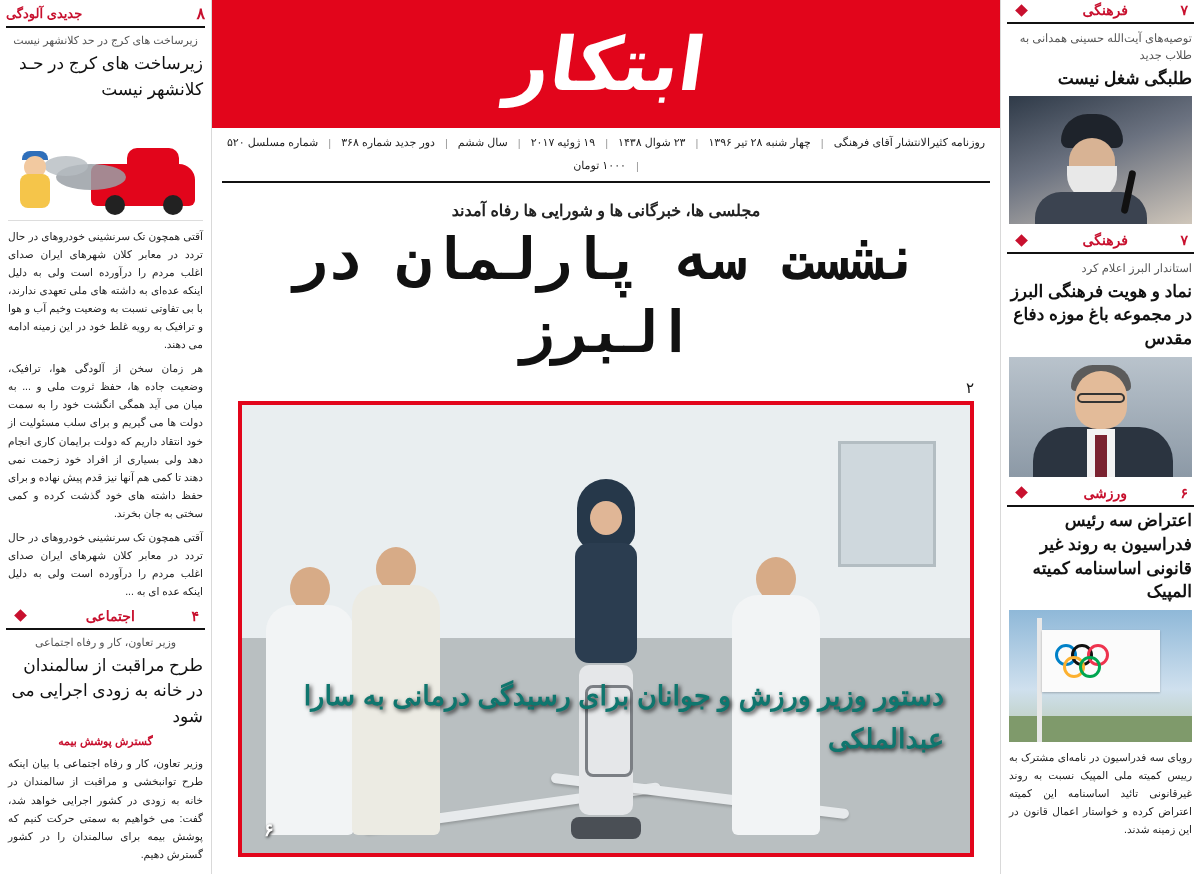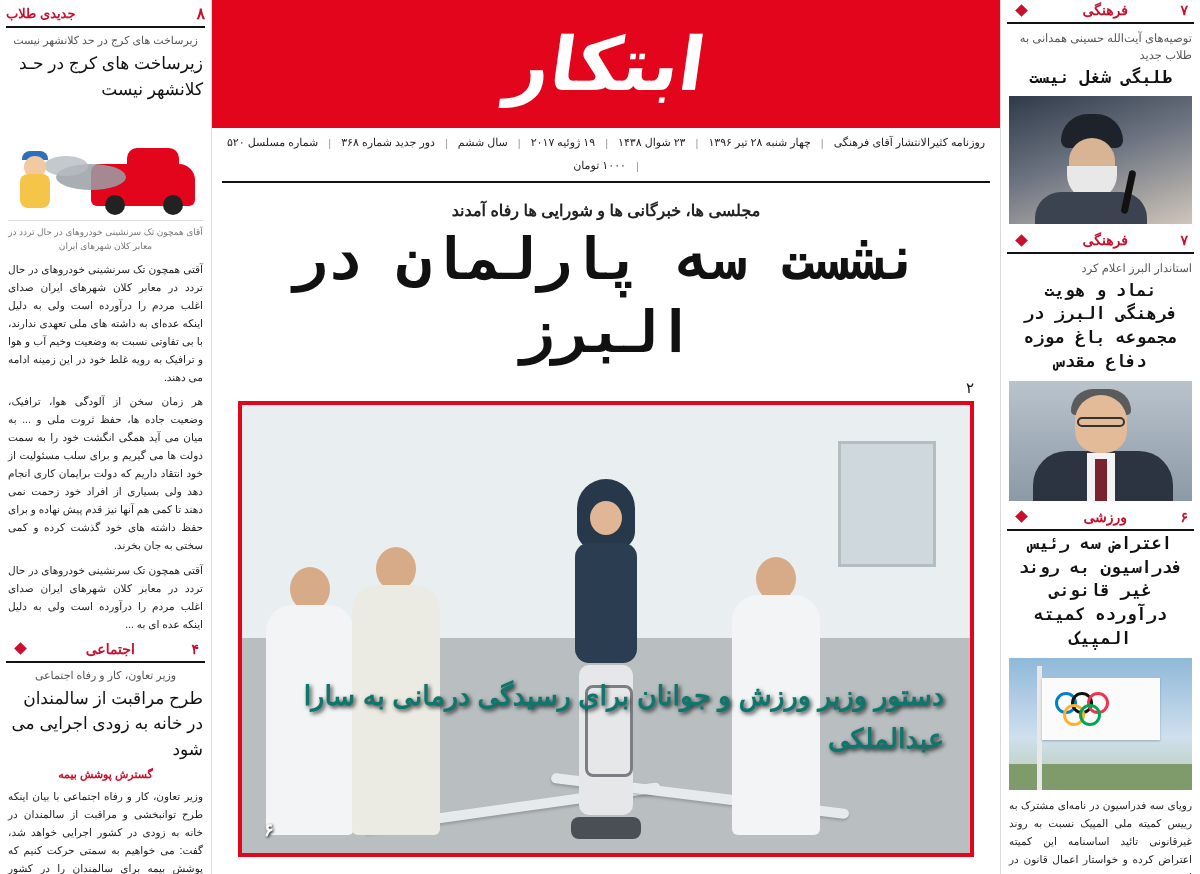--- a/index.html
+++ b/index.html
@@ -29,21 +29,21 @@
   }
   .sec-head .num{font-weight:bold;font-size:14px;color:#c8102e;}
   .diamond{width:9px;height:9px;background:#c8102e;transform:rotate(45deg);display:inline-block;margin:0 4px;}
   .body-text{
     direction:rtl;text-align:justify;font-size:10.5px;line-height:1.72;color:#222;margin:6px 8px;
   }
   .body-text p{margin:0 0 6px 0;}
   .sub-lead{direction:rtl;text-align:center;font-size:11px;color:#c8102e;margin:4px 8px;font-weight:bold;}
   .photo{background:#ccc;margin:6px 8px;position:relative;overflow:hidden;}
   .l-kicker{direction:rtl;font-size:11.5px;color:#555;margin:6px 8px 2px;line-height:1.5;}
-  .l-headline{direction:rtl;text-align:center;font-size:17px;font-weight:bold;margin:2px 8px 4px;line-height:1.4;font-family:Liberation Mono, monospace;}
+  .l-headline{direction:rtl;font-size:17px;font-weight:bold;margin:2px 8px 4px;line-height:1.4;}
   .l-sub{direction:rtl;text-align:center;font-size:11px;color:#333;margin:2px 10px 6px;line-height:1.65;}
 
   
   .photo-cleric{height:128px;background:linear-gradient(160deg,#2f3a48 0%,#6b7280 45%,#cfc6ba 100%);position:relative;}
   .photo-cleric .turban{position:absolute;left:52px;top:18px;width:62px;height:34px;background:#1e232b;border-radius:30px 30px 8px 8px;}
   .photo-cleric .face{position:absolute;left:60px;top:42px;width:46px;height:52px;background:#d8b394;border-radius:24px 24px 20px 20px;}
   .photo-cleric .beard{position:absolute;left:58px;top:70px;width:50px;height:34px;background:#e8e8e8;border-radius:0 0 26px 26px;}
   .photo-cleric .body{position:absolute;left:26px;top:96px;width:112px;height:40px;background:#3b4350;border-radius:26px 26px 0 0;}
   .photo-cleric .mic{position:absolute;left:116px;top:74px;width:7px;height:44px;background:#111;transform:rotate(12deg);border-radius:4px;}
 
@@ -180,21 +180,21 @@
       <div class="hair"></div>
       <div class="face"></div>
       <div class="glasses"></div>
     </div>
 
     <div class="sec-head">
       <span class="num">۶</span>
       <span class="label">ورزشی</span>
       <span class="diamond"></span>
     </div>
-    <div class="l-headline">اعتراض سه رئیس فدراسیون به روند غیر قانونی درآورده کمیته المپیک</div>
+    <div class="l-headline">اعتراض سه رئیس فدراسیون به روند غیر قانونی اساسنامه کمیته المپیک</div>
     <div class="photo photo-flag">
       <div class="grass"></div>
       <div class="pole"></div>
       <div class="flag"></div>
       <div class="ring r1"></div>
       <div class="ring r2"></div>
       <div class="ring r3"></div>
       <div class="ring r4"></div>
       <div class="ring r5"></div>
     </div>
@@ -264,38 +264,37 @@
       </div>
 
       <div class="photo-caption">دستور وزیر ورزش و جوانان برای رسیدگی درمانی به سارا عبدالملکی</div>
       <div class="photo-pagenum">۶</div>
     </div>
   </div>
 
   <div class="col-right">
     <div class="r-top">
       <span class="num tiny-red">۸</span>
-      <span class="lbl">جدیدی طلاب</span>
+      <span class="lbl">جدیدی آلودگی</span>
     </div>
 
     <div class="r-kicker">زیرساخت های کرج در حد کلانشهر نیست</div>
     <div class="r-headline">زیرساخت های کرج در حـد کلانشهر نیست</div>
 
     <div class="cartoon">
       <div class="car">
         <div class="wheel w1"></div>
         <div class="wheel w2"></div>
       </div>
       <div class="smoke"></div>
       <div class="smoke2"></div>
       <div class="cap"></div>
       <div class="kid-head"></div>
       <div class="kid-body"></div>
     </div>
-    <div class="r-caption">آقای همچون تک سرنشینی خودروهای در حال تردد در معابر کلان شهرهای ایران</div>
 
     <div class="body-text">
       <p>آقتی همچون تک سرنشینی خودروهای در حال تردد در معابر کلان شهرهای ایران صدای اغلب مردم را درآورده است ولی به دلیل اینکه عده‌ای به داشته های ملی تعهدی ندارند، با بی تفاوتی نسبت به وضعیت وخیم آب و هوا و ترافیک به رویه غلط خود در این زمینه ادامه می دهند.</p>
       <p>هر زمان سخن از آلودگی هوا، ترافیک، وضعیت جاده ها، حفظ ثروت ملی و ... به میان می آید همگی انگشت خود را به سمت دولت ها می گیریم و برای سلب مسئولیت از خود انتقاد داریم که دولت برایمان کاری انجام دهد ولی بسیاری از افراد خود زحمت نمی دهند تا کمی هم آنها نیز قدم پیش نهاده و برای حفظ داشته های خود گذشت کرده و کمی سختی به جان بخرند.</p>
       <p>آقتی همچون تک سرنشینی خودروهای در حال تردد در معابر کلان شهرهای ایران صدای اغلب مردم را درآورده است ولی به دلیل اینکه عده ای به ...</p>
     </div>
 
     <div class="sec-head">
       <span class="num">۴</span>
       <span class="label">اجتماعی</span>

